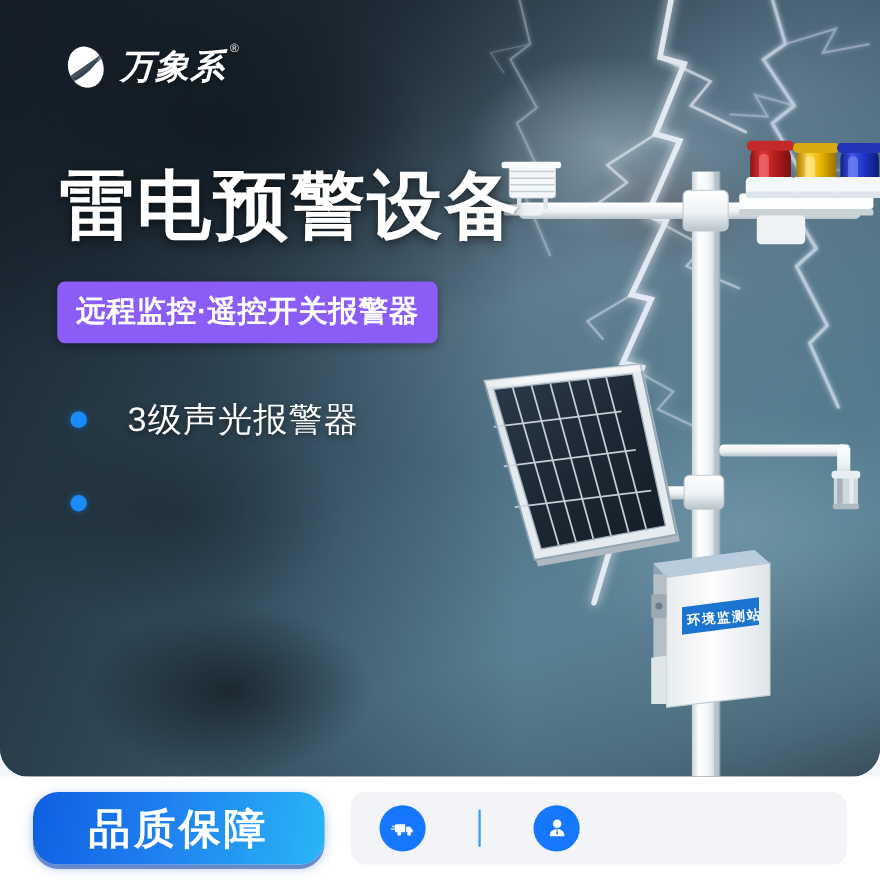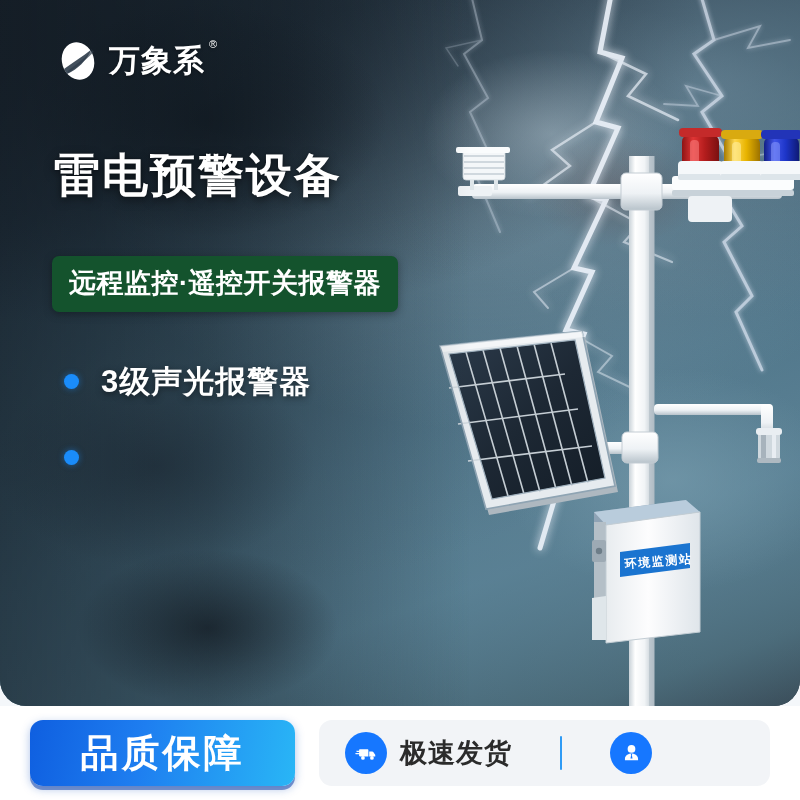--- a/index.html
+++ b/index.html
@@ -40,58 +40,58 @@
 
   .bolts { position:absolute; inset:0; }
 
   
   .scrim {
     position:absolute; left:0; top:0; width:470px; height:706px;
     background:linear-gradient(90deg, rgba(16,24,32,.62) 0%, rgba(18,28,36,.45) 45%, rgba(20,30,38,0) 100%);
   }
 
   
-  .logo { position:absolute; left:56px; top:39px; display:flex; align-items:center; gap:9px; }
+  .logo { position:absolute; left:56px; top:39px; display:flex; align-items:center; gap:9px;font-style:italic; }
   .logo-mark { width:44px; height:44px; }
   .logo-text { color:#fff; font-size:31px; font-weight:bold; letter-spacing:1px;
                text-shadow:0 1px 3px rgba(0,0,0,.45); position:relative; }
   .logo-r { position:absolute; top:-2px; right:-13px; font-size:11px; font-weight:normal; }
 
   
   .headline {
     position:absolute; left:54px; top:151px;
-    font-size:46px; line-height:1.06; font-weight:bold; color:#ffffff;
+    font-size:68px; line-height:1.06; font-weight:bold; color:#ffffff;
     letter-spacing:2px;
     text-shadow:0 3px 10px rgba(0,0,0,.55), 0 0 2px rgba(0,0,0,.4);
   }
   .subpill {
     position:absolute; left:52px; top:256px;
-    background:#14532d;
+    background:#8b5cf6;
     border-radius:7px;
     padding:9px 17px 11px 17px;
     color:#fff; font-size:27px; font-weight:bold; letter-spacing:.5px;
     box-shadow:0 2px 8px rgba(0,0,0,.35);
   }
 
   
   .features { position:absolute; left:64px; top:350px; }
   .feature { display:flex; align-items:center; height:63px; margin-bottom:13px; }
   .fdot { width:15px; height:15px; border-radius:50%; background:#1a8cfa; flex:none;
           box-shadow:0 0 6px rgba(26,140,250,.5); }
-  .flabel { margin-left:22px; color:#ffffff; font-size:31px; font-weight:bold; letter-spacing:1px;
+  .flabel { margin-left:37px; color:#ffffff; font-size:31px; font-weight:normal; letter-spacing:1px;
             text-shadow:0 2px 6px rgba(0,0,0,.5); }
 
   
   .trustbar {
     position:absolute; left:0; bottom:0; width:800px; height:94px;
     background:#ffffff; display:flex; align-items:center;
   }
   .quality {
     margin-left:30px;
-    width:265px; height:66px; border-radius:13px;
+    width:265px; height:66px; border-radius:23px;
     background:linear-gradient(100deg,#0f5fe0 0%, #1e7ef0 42%, #29b6f6 100%);
     box-shadow:0 4px 0 rgba(20,70,170,.55), 0 3px 10px rgba(20,80,190,.35);
     display:flex; align-items:center; justify-content:center;
     color:#fff; font-size:38px; font-weight:bold; letter-spacing:3px;
   }
   .services {
     margin-left:24px; height:66px; flex:1; margin-right:30px;
     background:#f2f4f7; border-radius:13px;
     display:flex; align-items:center; padding:0 26px;
   }
@@ -345,21 +345,20 @@
       <div class="svc">
         <span class="circ">
           <svg viewBox="0 0 24 24" width="25" height="25" fill="#ffffff">
             <path d="M2.2 9.3h5.4v1.3H2.6zM1.2 11.6h4.6v1.2H1.6z" opacity=".95"></path>
             <path d="M5.8 8.0h7.1c.5 0 .9.4.9.9v6.0H5.8c-.5 0-.9-.4-.9-.9V8.9c0-.5.4-.9.9-.9z"></path>
             <path d="M14.6 10.1h2.9c.4 0 .8.2 1 .5l1.7 2.3c.1.2.2.4.2.6v1.4h-5.8v-4.8z"></path>
             <circle cx="8.6" cy="16.3" r="1.8"></circle>
               <circle cx="17.2" cy="16.3" r="1.8"></circle>
           </svg>
         </span>
-        <span class="svc-label">极速发货</span>
       </div>
 
       <div class="svc-sep"></div>
 
       <div class="svc">
         <span class="circ">
           <svg viewBox="0 0 24 24" width="25" height="25" fill="#ffffff">
             <circle cx="12" cy="7.6" r="3.7"></circle>
             <path d="M12 12.1c-3.5 0-6.3 2.3-6.3 5.2v1.1h12.6v-1.1c0-2.9-2.8-5.2-6.3-5.2z"></path>
             <path d="M11.2 12.3h1.6l-.5 1.1.7 3.4h-2l.7-3.4z" fill="#1677ff"></path>

